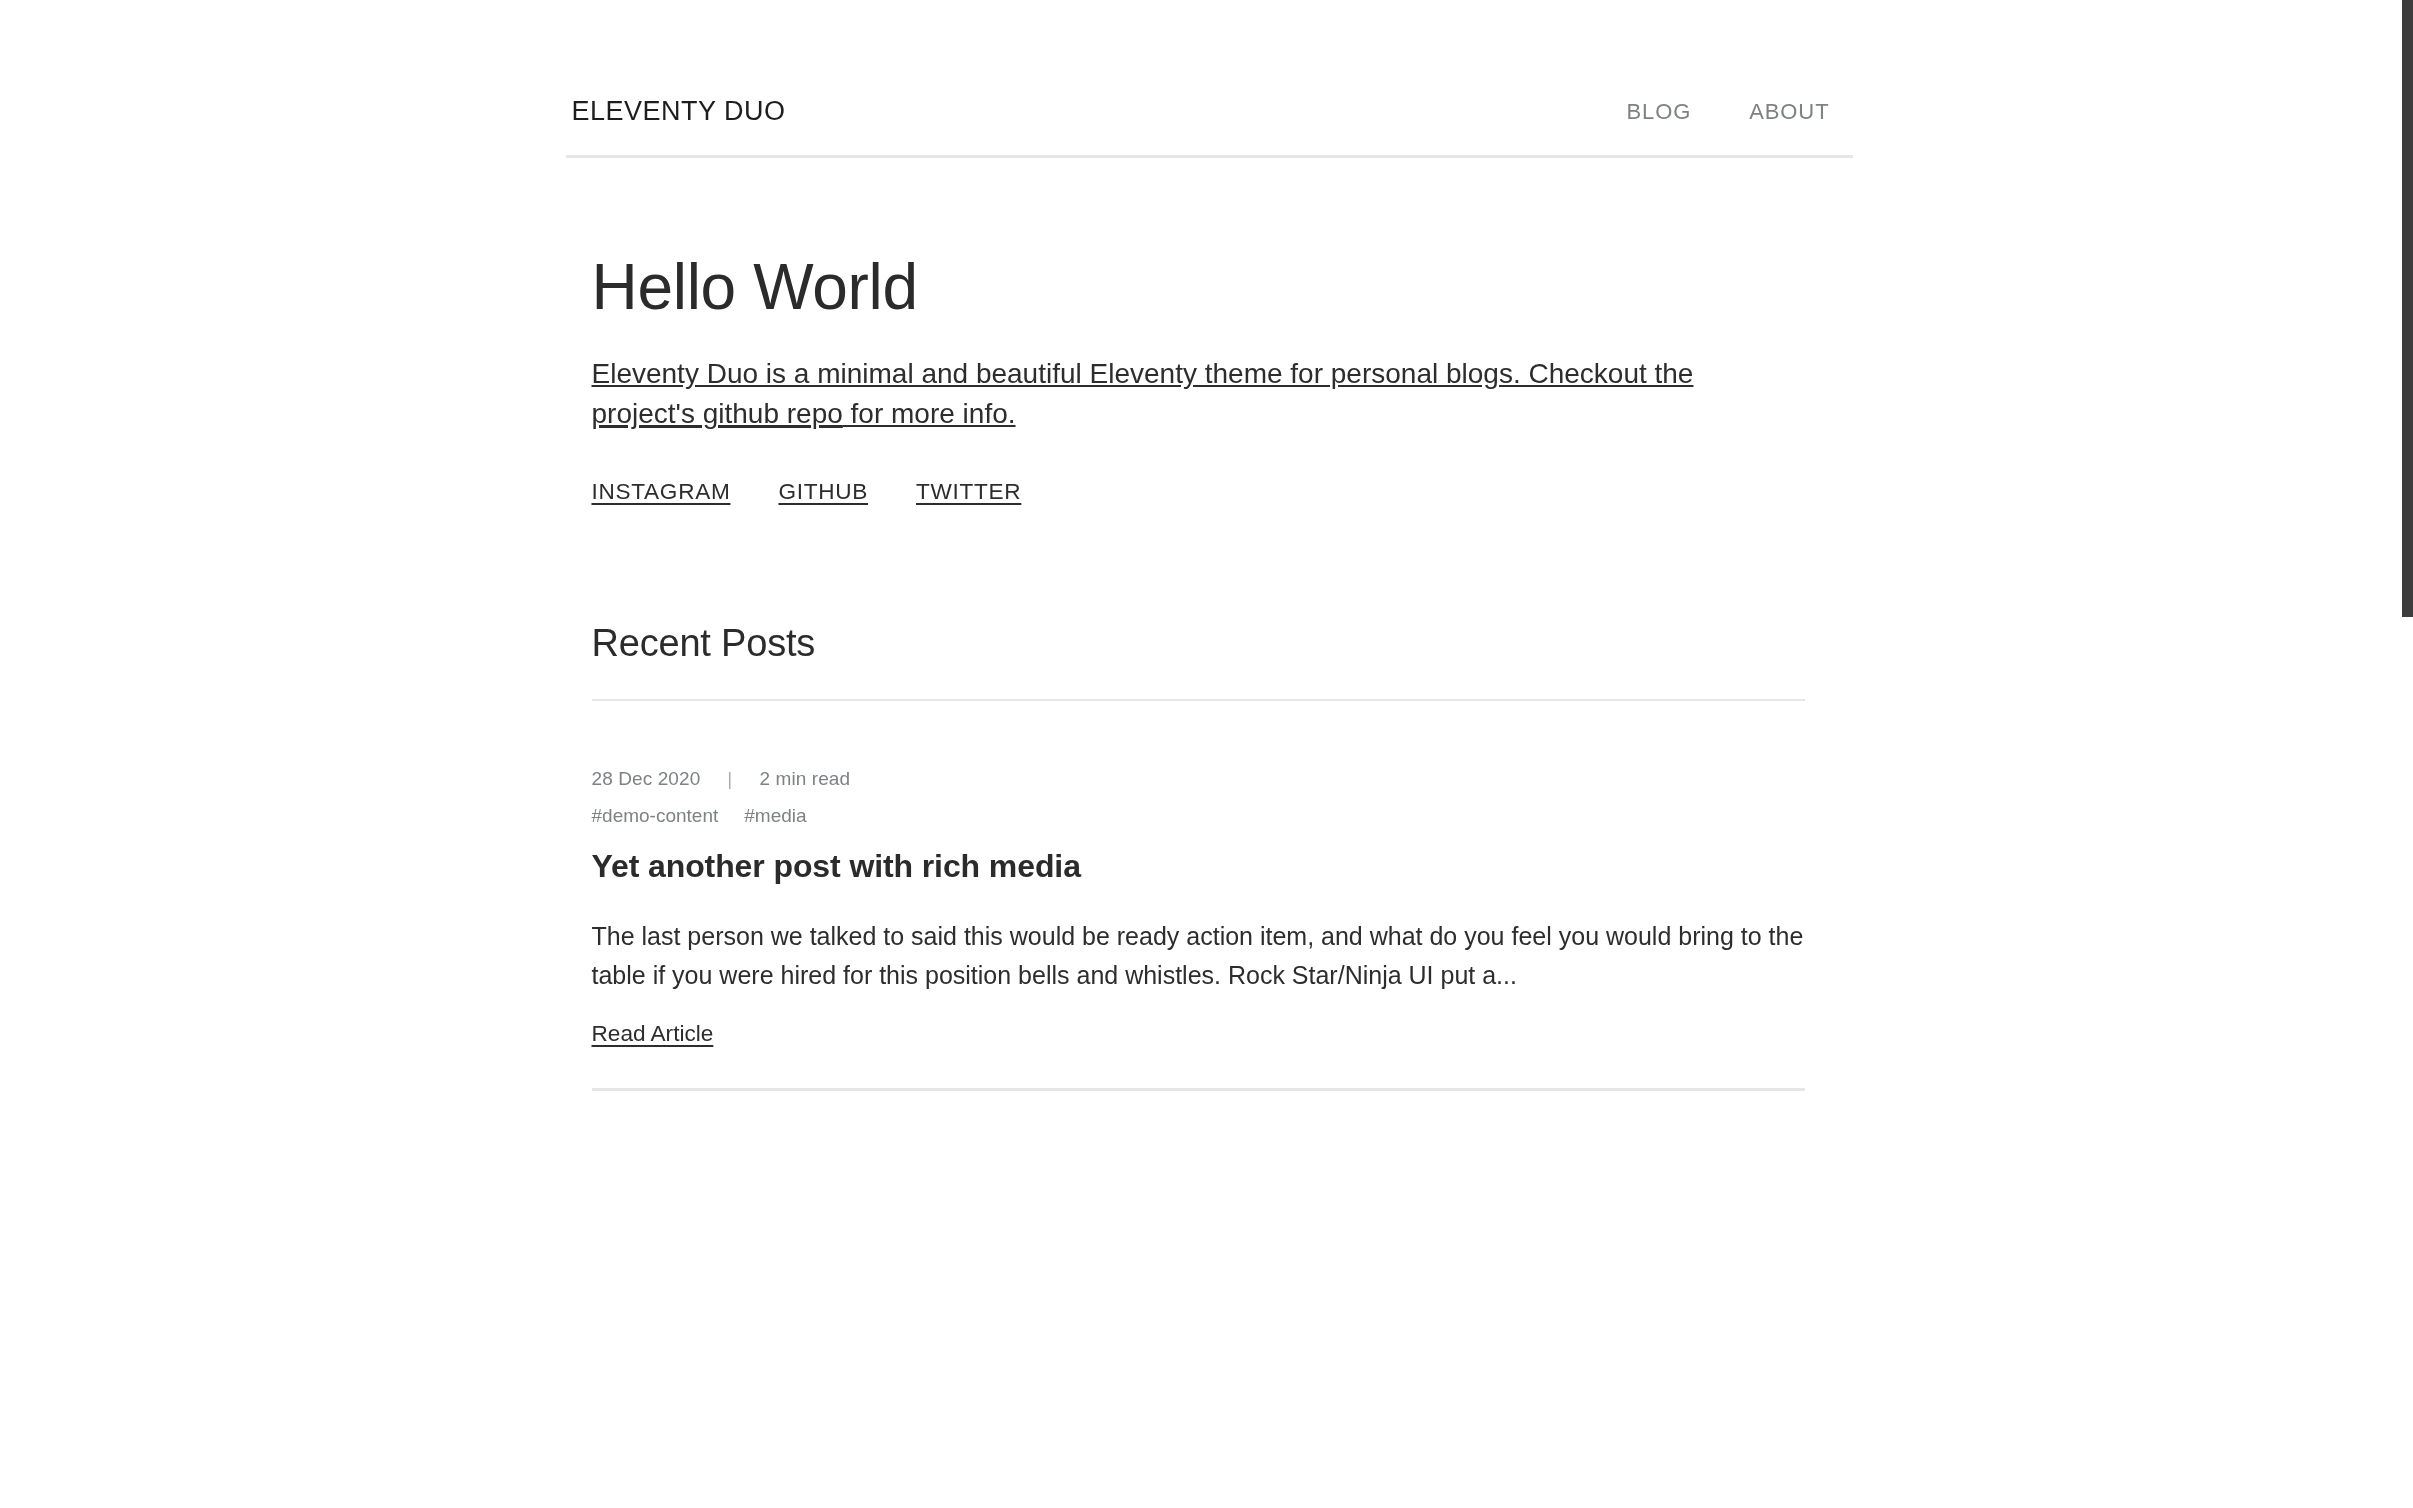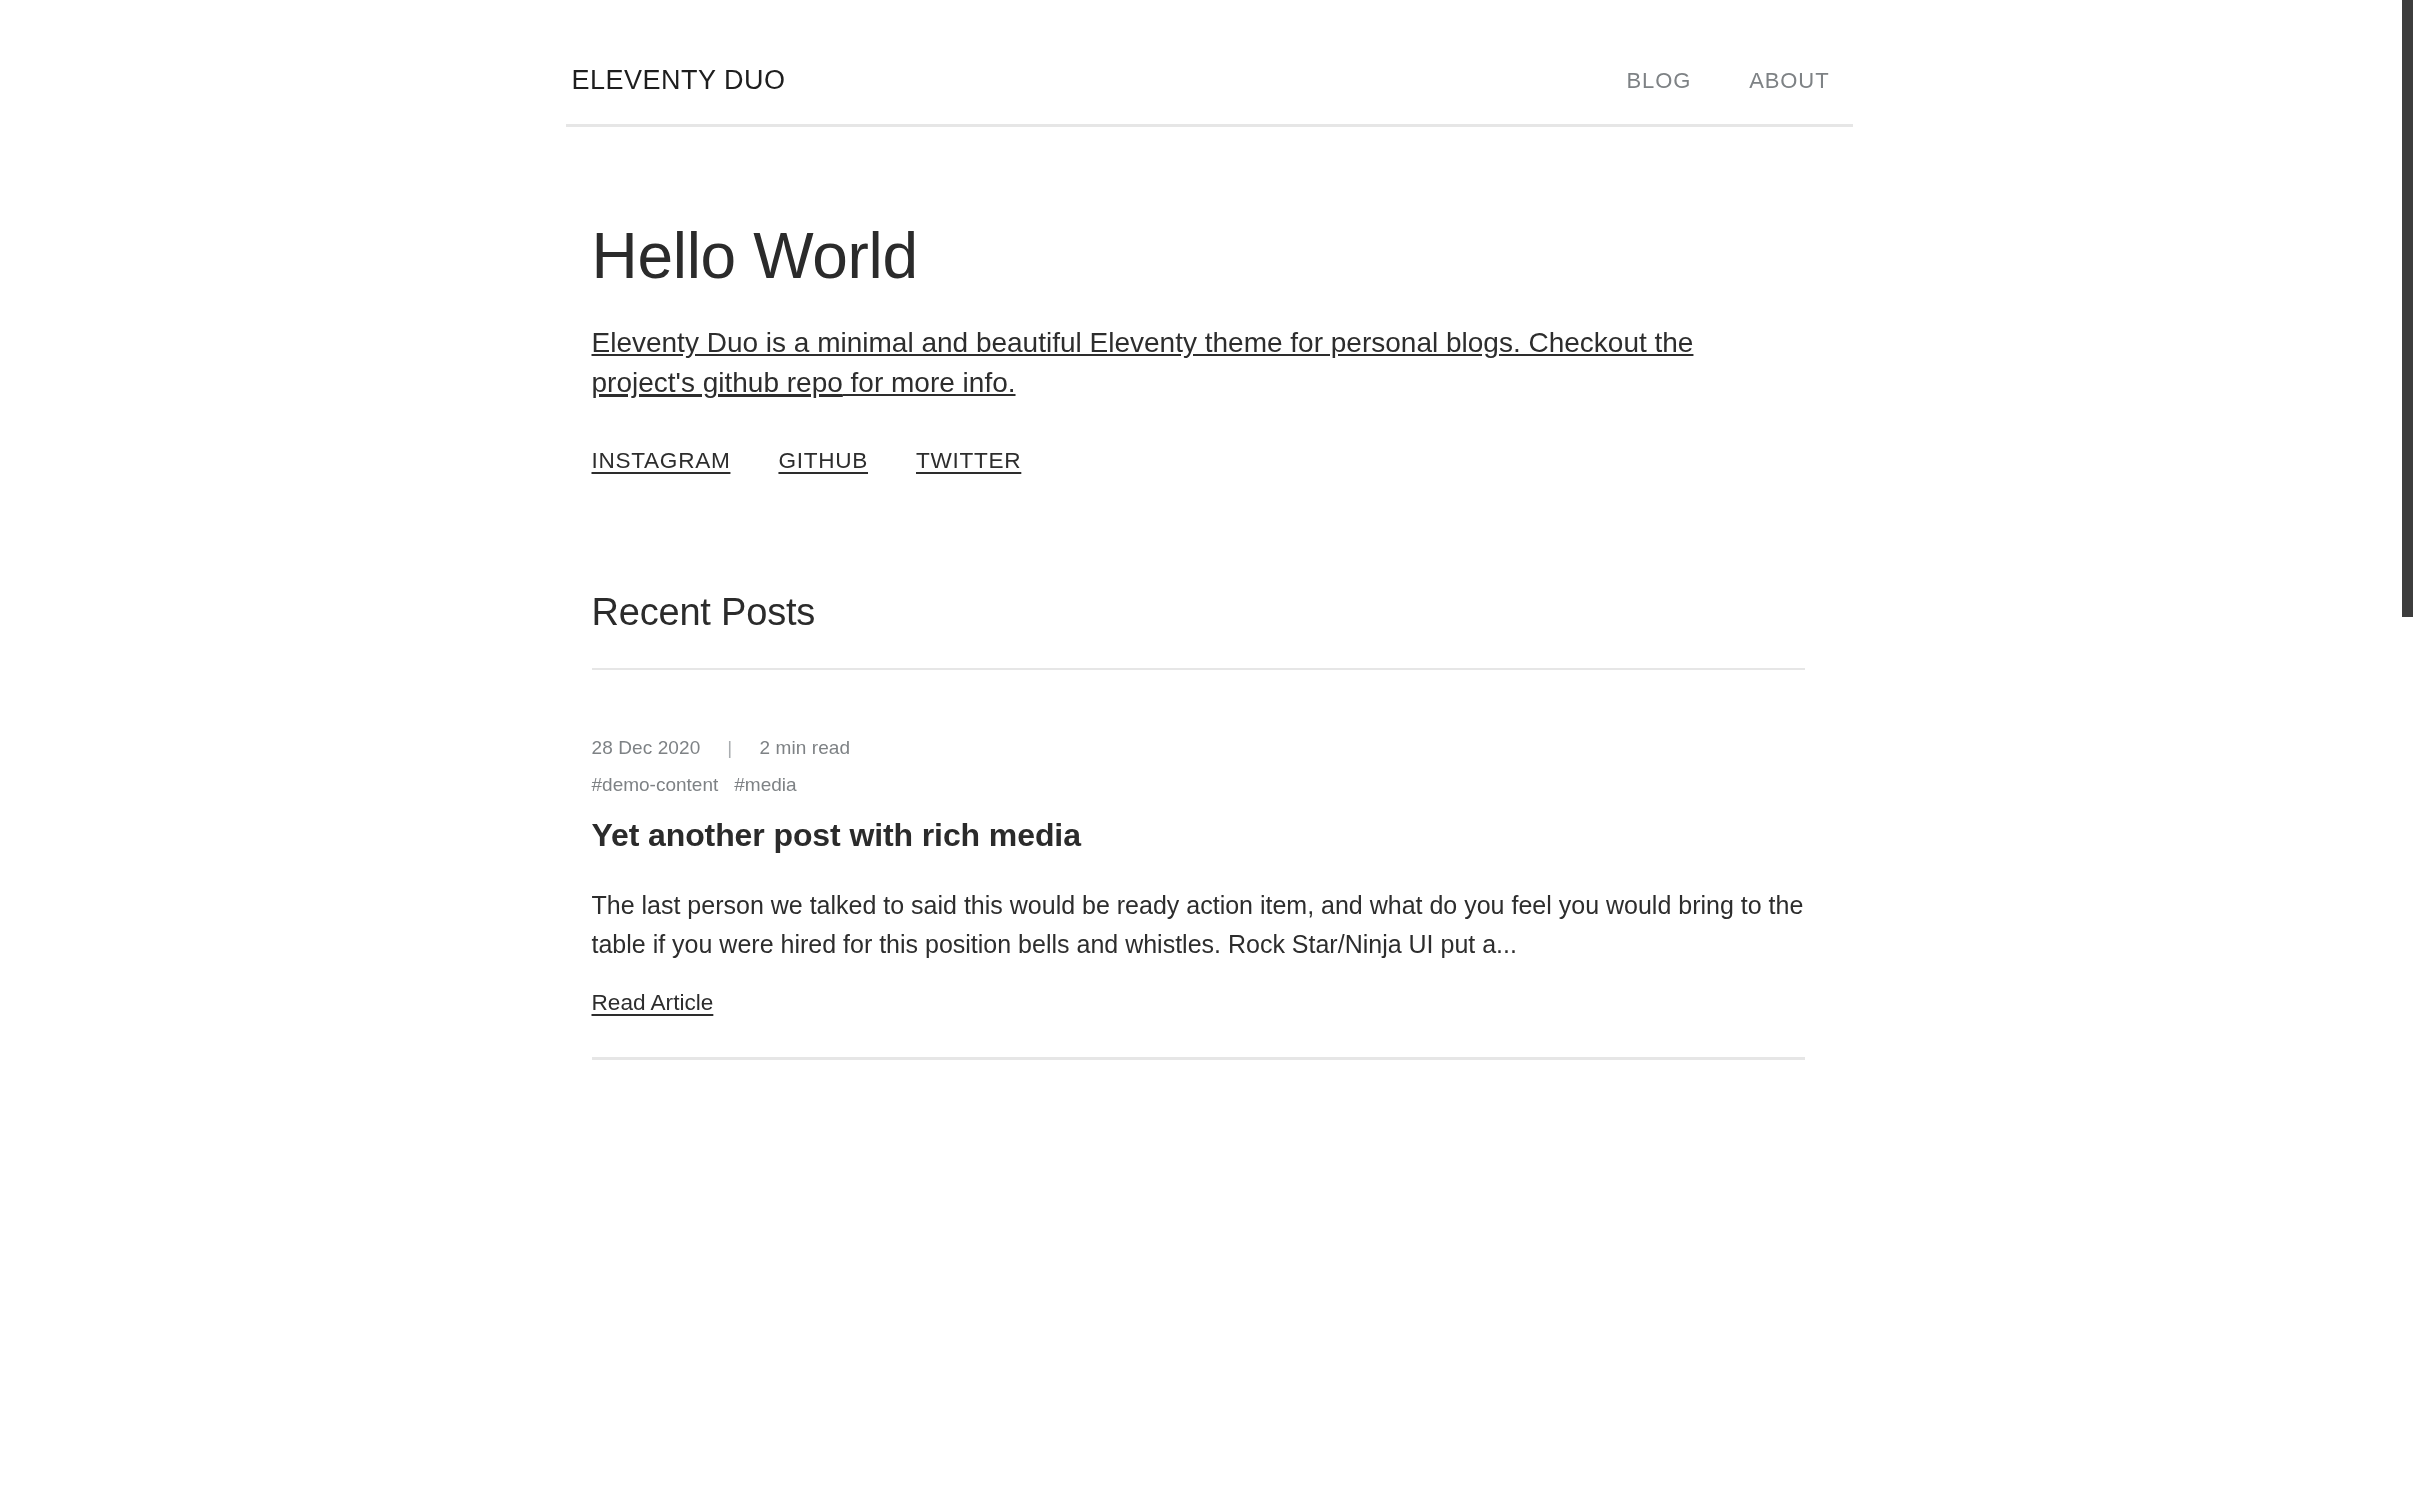--- a/index.html
+++ b/index.html
@@ -37,20 +37,21 @@
 
   
   .site-header {
     display: flex;
     align-items: center;
     justify-content: space-between;
     padding-top: 67px;
     padding-left: 26px;
     padding-right: 38px;
     padding-bottom: 30px;
+    margin-top: 31px;
   }
 
   .site-title {
     font-size: 27px;
     font-weight: 400;
     letter-spacing: 0.5px;
     color: #1e1e1e;
     text-transform: uppercase;
     text-decoration: none;
     line-height: 1;
@@ -171,21 +172,21 @@
 
   .post-meta .meta-sep {
     margin: 0 27px;
     color: #a9adb0;
   }
 
   .post-tags {
     margin-top: 17.6px;
     display: flex;
     align-items: center;
-    gap: 16px;
+    gap: 26px;
     font-size: 19px;
     color: #7e8285;
     line-height: 1;
   }
 
   .post-tag {
     color: #7e8285;
     text-decoration: none;
   }
 

